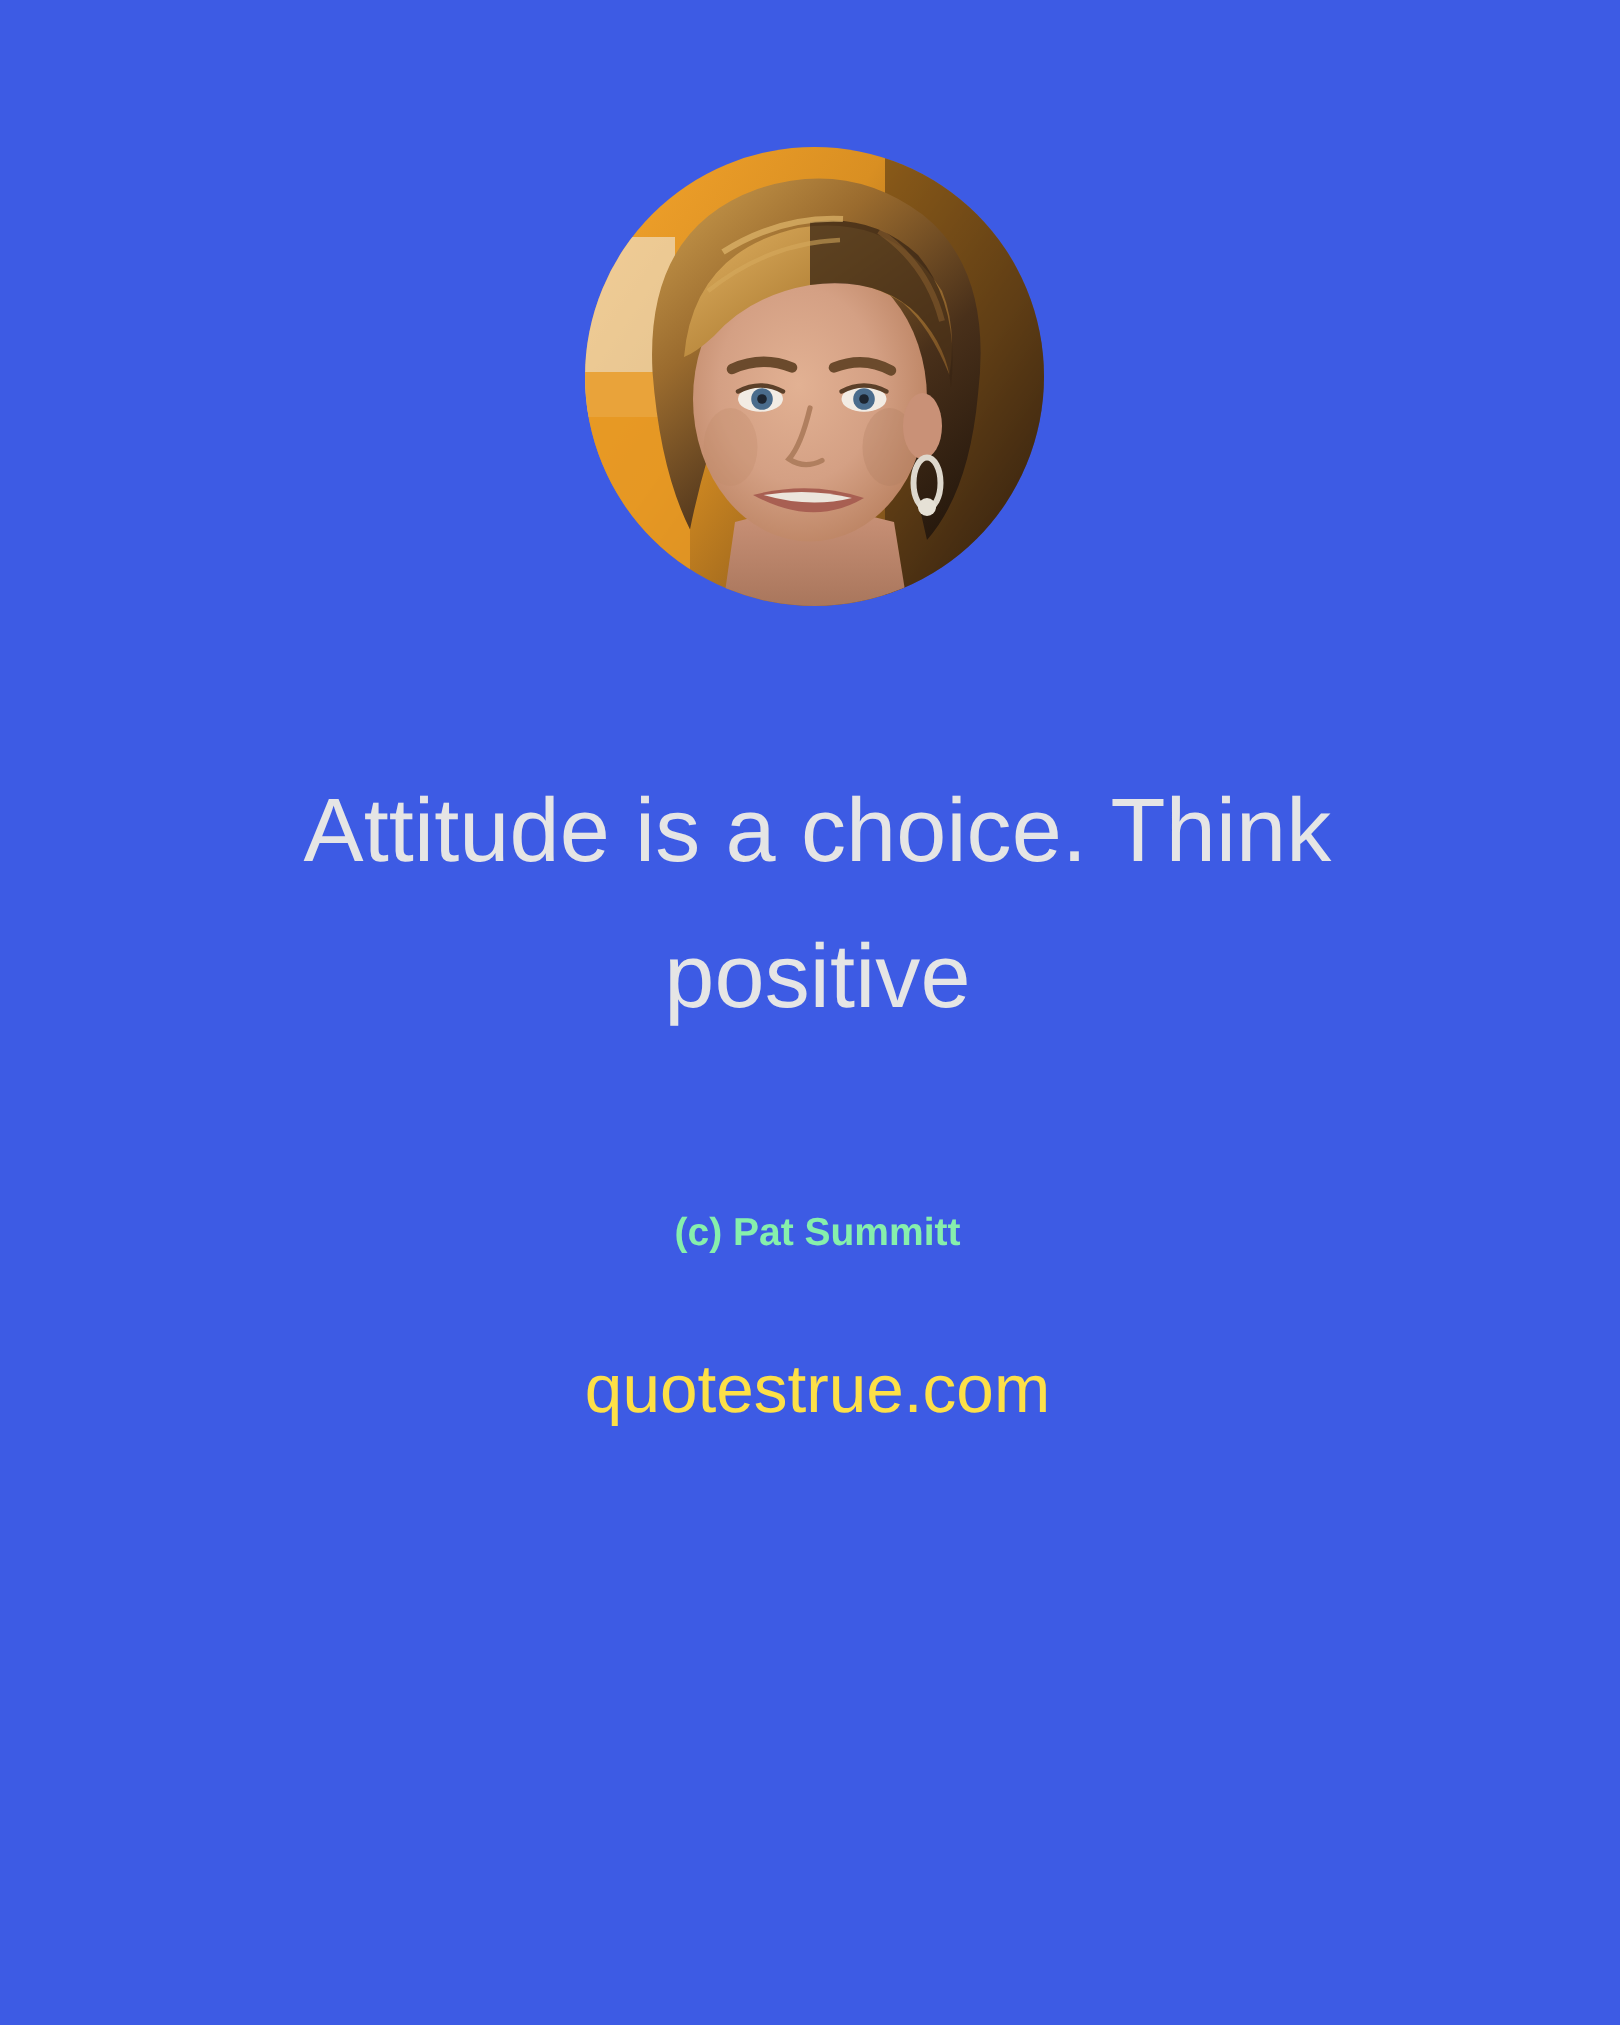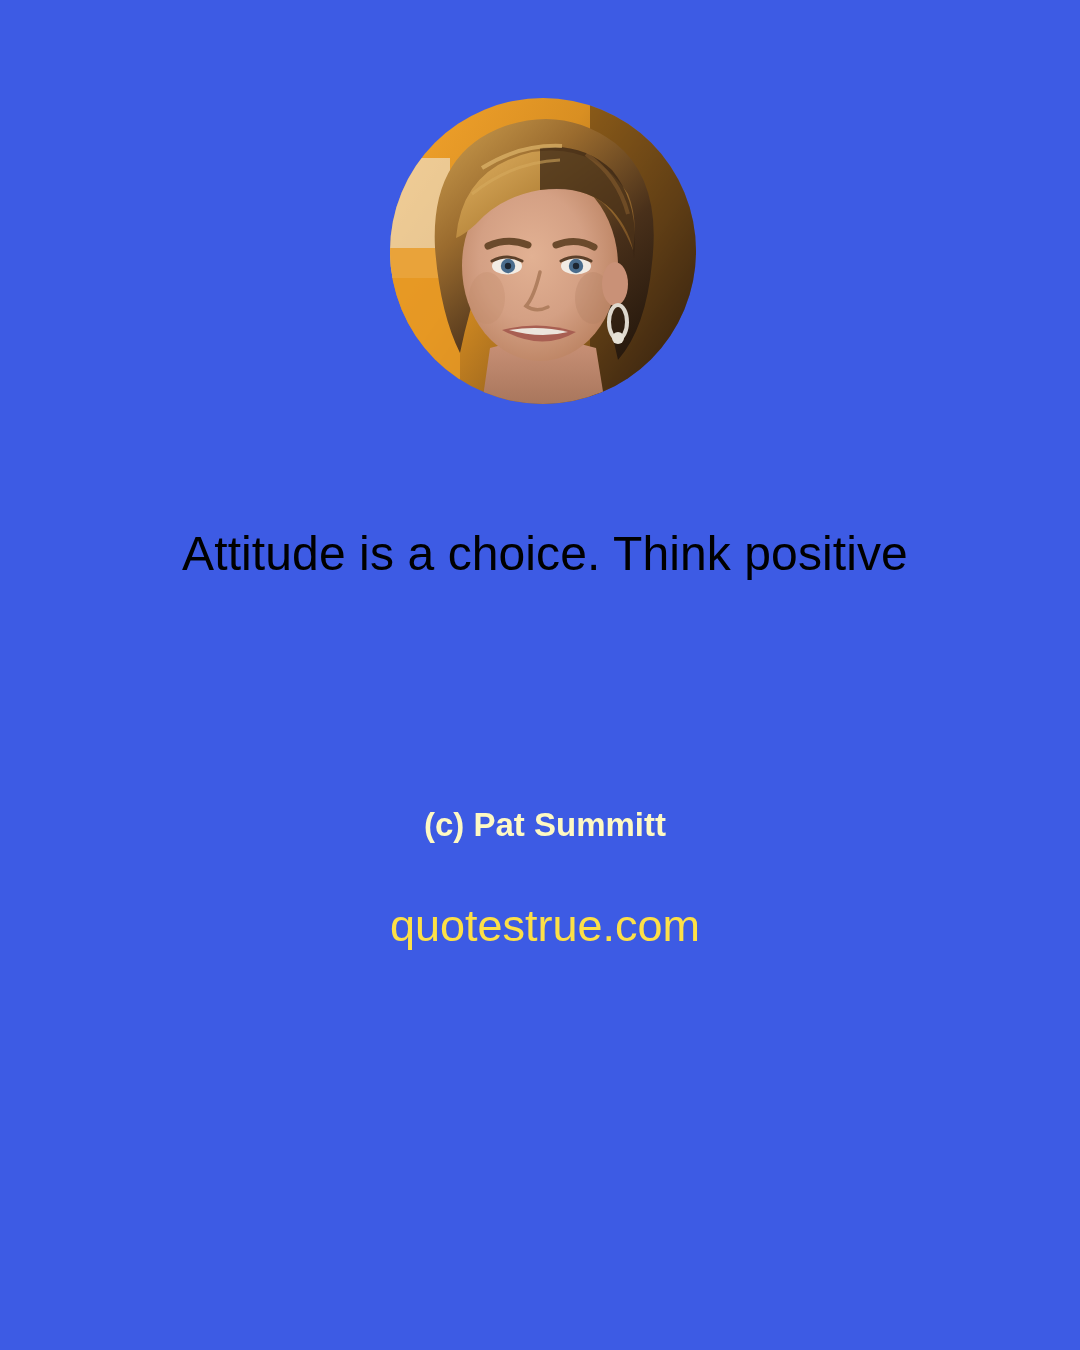--- a/index.html
+++ b/index.html
@@ -39,39 +39,39 @@
 
   
   .quote-block {
     position: absolute;
     left: 140px;
     top: 505px;
     width: 810px;
     text-align: center;
   }
   .quote-text {
-    color: #000000;
-    font-size: 48px;
+    color: #e5e5e5;
+    font-size: 60px;
     font-weight: 400;
     line-height: 97px;
     letter-spacing: 0.1px;
     margin: 0;
   }
 
   
   .attribution-block {
     position: absolute;
     left: 140px;
     top: 808px;
     width: 810px;
     text-align: center;
   }
   .attribution-text {
-    color: #fef9c3;
-    font-size: 33px;
+    color: #86efac;
+    font-size: 26px;
     font-weight: 700;
     line-height: 1;
     margin: 0;
   }
 
   
   .site-block {
     position: absolute;
     left: 140px;
     top: 903px;

